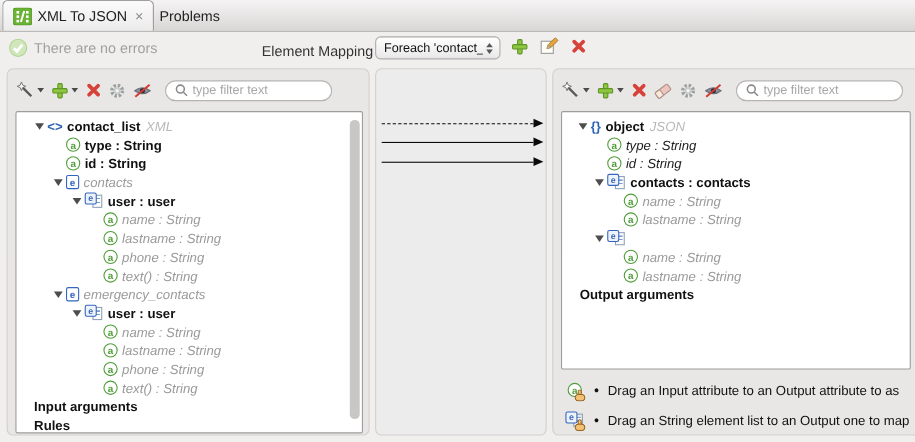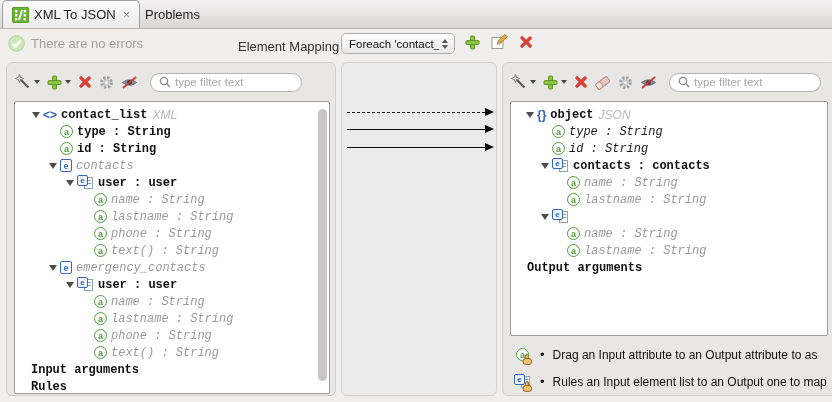--- a/index.html
+++ b/index.html
@@ -59,21 +59,21 @@
               border-radius:2px; overflow:hidden; padding-top:4px; }
   #input-panel .tree-box { top:38px; width:316px; height:293px; }
   #output-panel .tree-box { top:38px; width:318px; height:235px; }
   .scroll-thumb { position:absolute; right:2px; top:7px; bottom:12px; width:9px;
                   background:#c8c6c6; border-radius:5px; }
 
   .tree-row { height:17px; display:flex; align-items:center; font-size:12px; white-space:nowrap; }
   .caret { width:11px; display:inline-flex; justify-content:flex-start; align-items:center; }
   .caret i { width:0; height:0; border-left:4.5px solid transparent; border-right:4.5px solid transparent;
              border-top:6px solid #4d4d4d; }
-  .lbl { margin-left:4px;font-family:Liberation Mono, monospace; }
+  .lbl { margin-left:4px; }
   .lbl.bold { font-weight:bold; color:#111; }
   .lbl.gray { color:#9a9a9a; font-style:italic; }
   .lbl.italic-dark { color:#1c1c1c; font-style:italic; }
   .ttag { margin-left:5px; color:#b8b8b8; font-style:italic; font-size:12px; }
 
   
   .ic { display:inline-flex; align-items:center; justify-content:center; }
   .attr-a { width:13px; height:13px; border:1.5px solid #4f9d38; border-radius:50%; background:#fff;
             color:#4f9d38; font-size:9px; font-weight:bold; display:inline-flex; align-items:center;
             justify-content:center; font-style:normal; }
@@ -584,15 +584,15 @@
           <span class="el-e">e</span>
         </span>
         <svg class="hand" width="11" height="11">
           <g fill="#f3c171" stroke="#8a5a1a" stroke-width="0.9">
             <rect x="3.6" y="0.5" width="2.8" height="7" rx="1.4"></rect>
             <rect x="1" y="4.6" width="8.6" height="5.8" rx="2.6"></rect>
           </g>
         </svg>
       </span>
     <span class="bullet">•</span>
-    <span>Rules an Input element list to an Output one to map</span>
+    <span>Drag an String element list to an Output one to map</span>
   </div>
 </div>
 
 </body></html>

